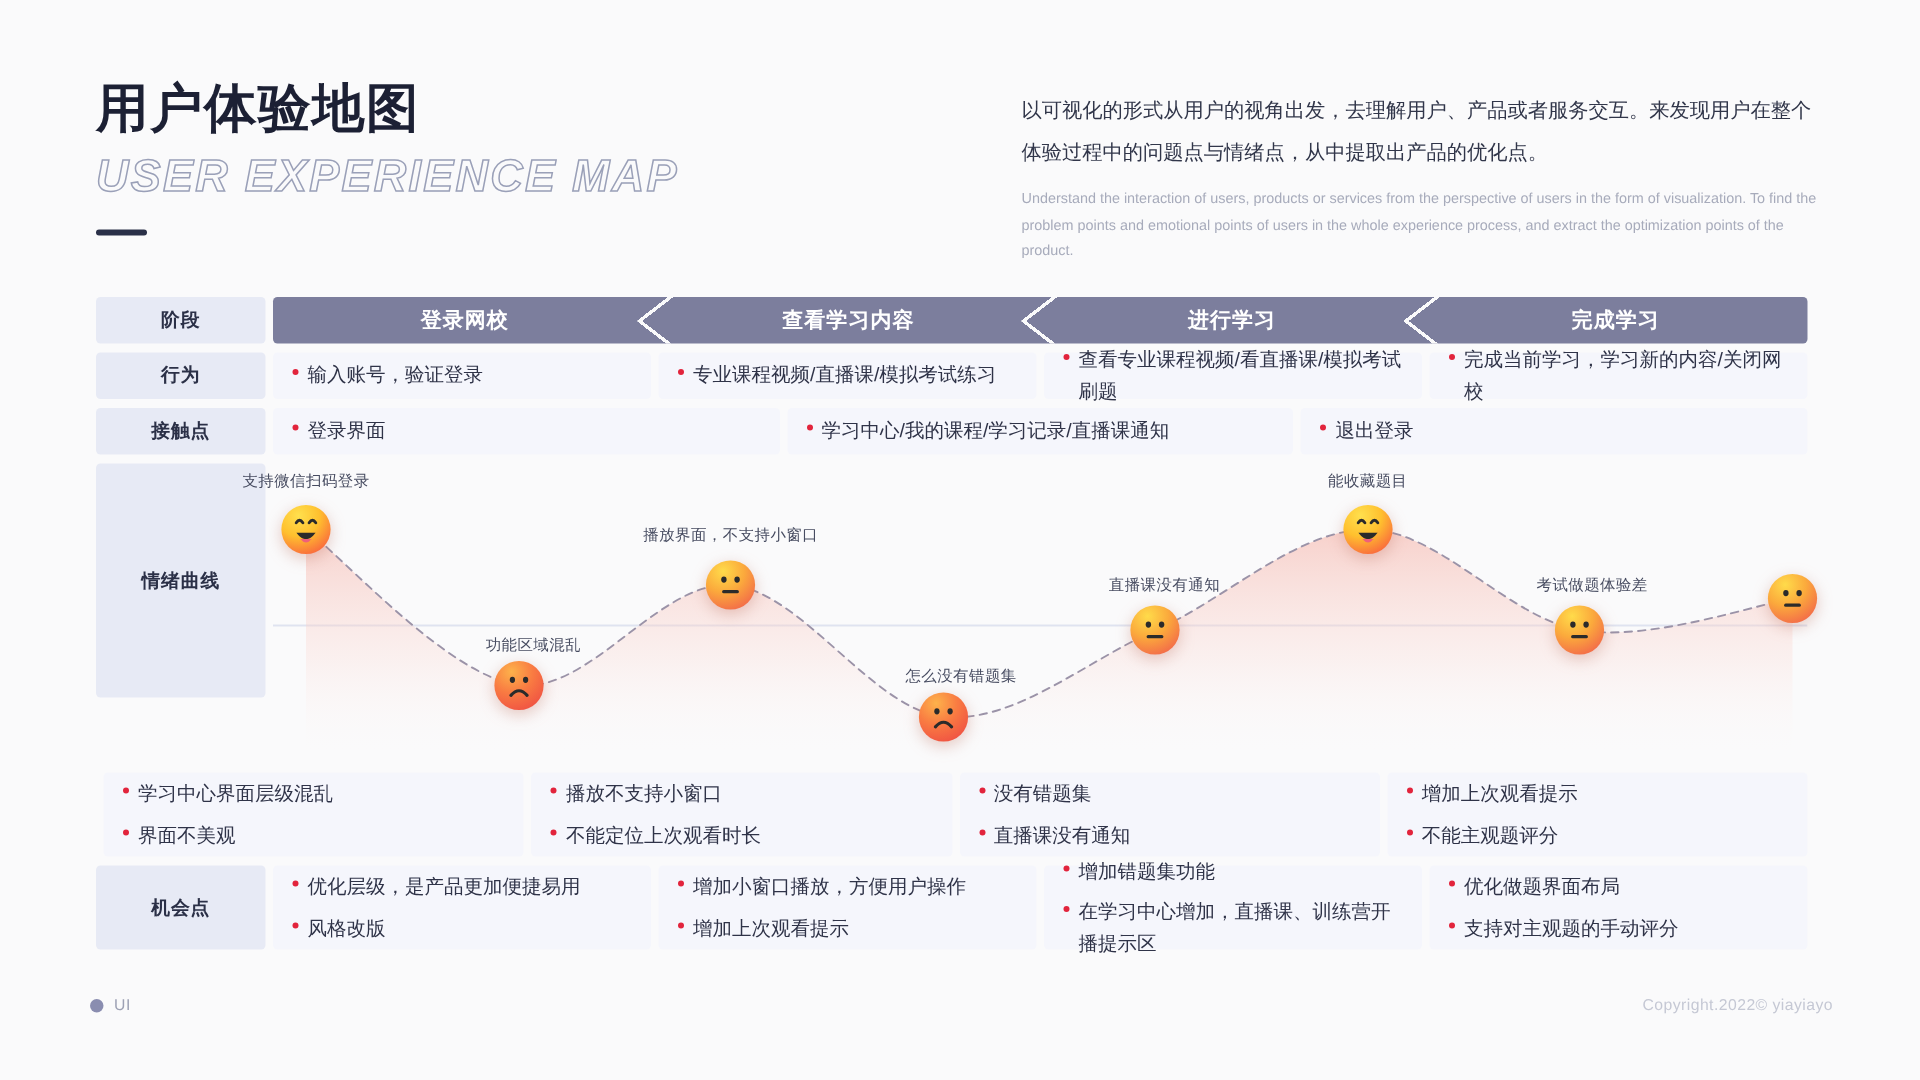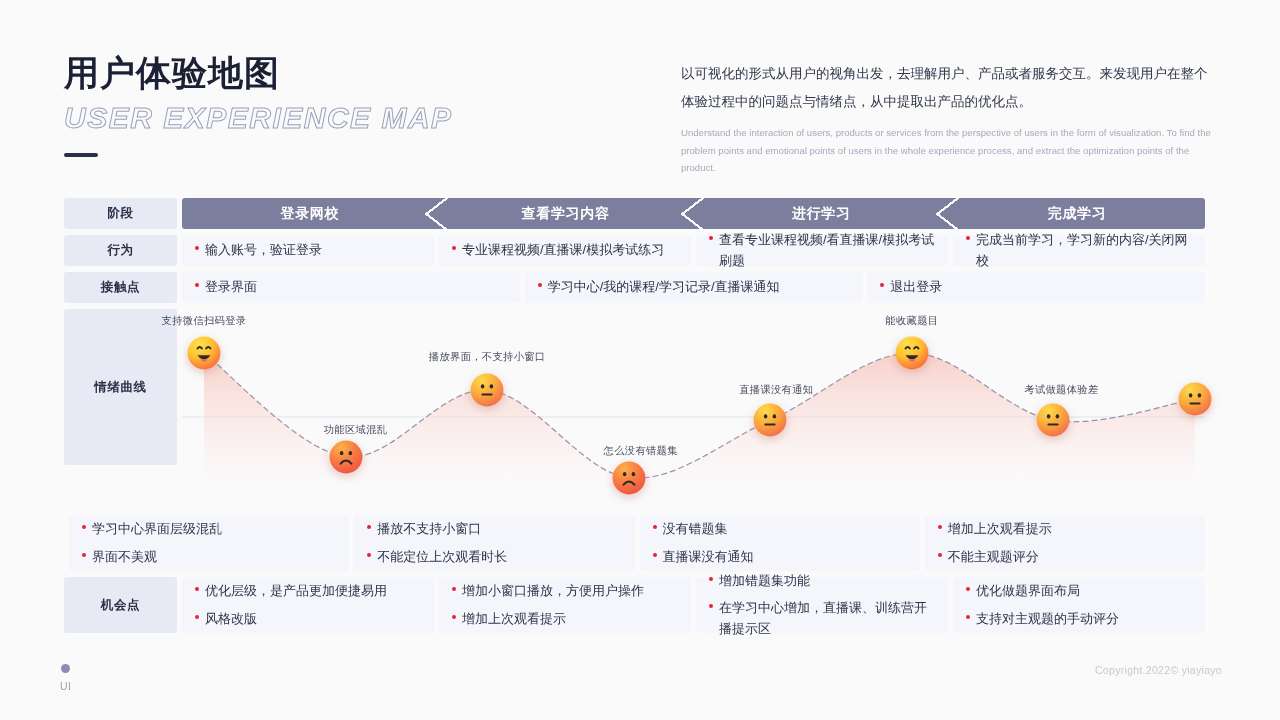--- a/index.html
+++ b/index.html
@@ -118,21 +118,21 @@
   }
   .note {
     position:absolute; transform:translate(-50%,-50%);
     font-size:10.3px; color:#474c61; white-space:nowrap;
     letter-spacing:0.3px;
   }
 
   
   .footer-left {
     position:absolute; left:60px; top:664px;
-    display:flex; align-items:center; gap:7px;flex-direction:column;
+    display:flex; align-items:center; gap:7px;
   }
   .dot-mark { width:9px; height:9px; border-radius:50%; background:#8a8db0; }
   .footer-left-txt { font-size:10.5px; color:#9da1b4; letter-spacing:0.5px; }
   .footer-right {
     position:absolute; right:58px; top:664px;
     font-size:10.5px; color:#c5c8d4; letter-spacing:0.3px;text-align:right;
   }
 </style>
 </head>
 <body>

